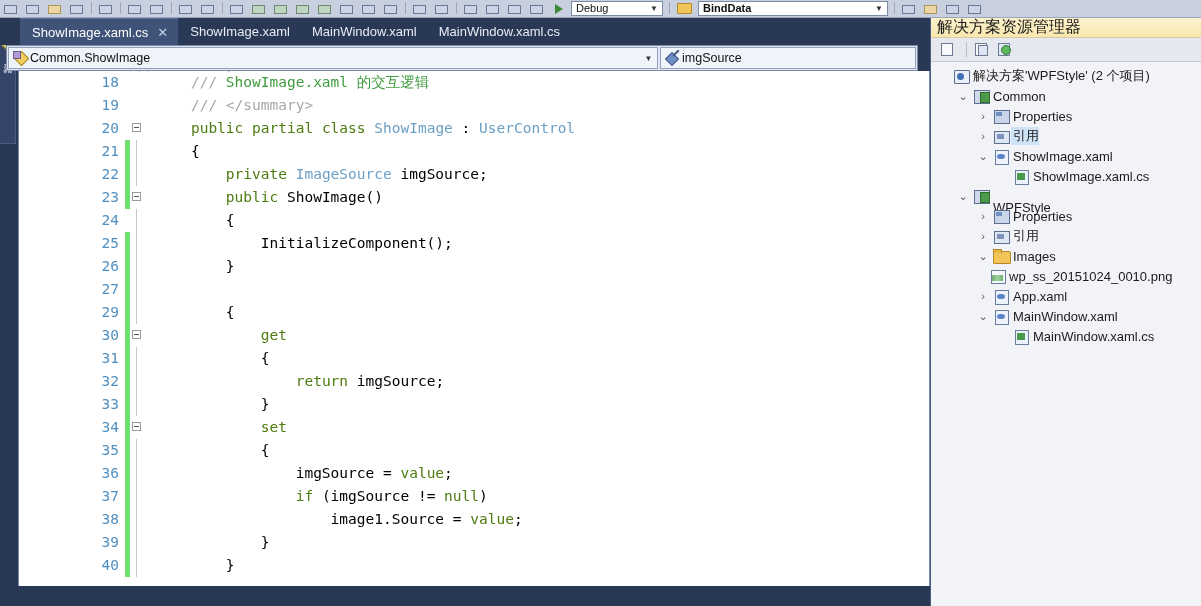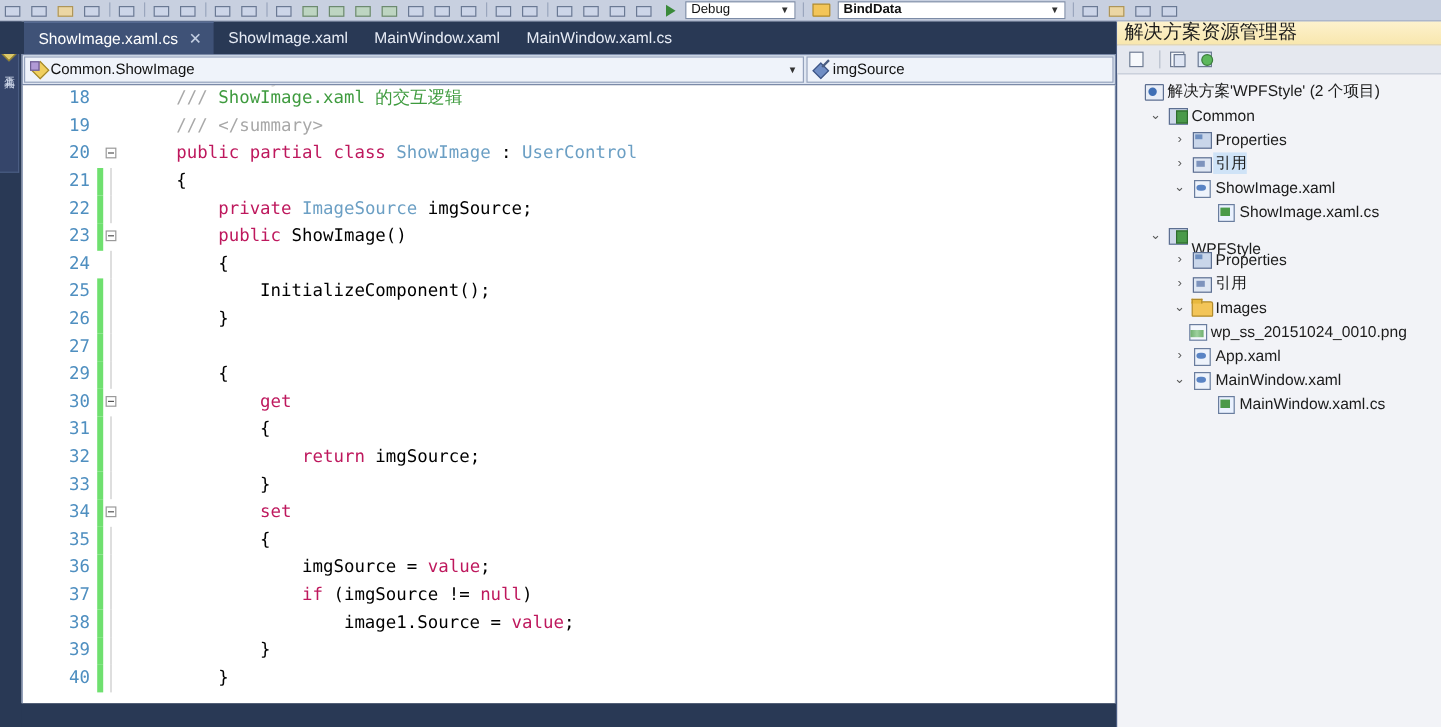--- a/index.html
+++ b/index.html
@@ -133,21 +133,21 @@
   .leftdock .vicon {
     position: absolute; left: 2px; top: 3px;
     width: 11px; height: 11px;
     background: #dcc86a;
     border: 1px solid #8a7a2c;
     transform: rotate(45deg);
   }
 
   
   .navbar {
-    position: absolute; left: 18px; top: 45px; width: 912px; height: 26px;
+    position: absolute; left: 6px; top: 45px; width: 912px; height: 26px;
     background: #dfe6f2;
     border: 1px solid #7b8aa8;
     display: flex; align-items: center;
   }
   .nav-combo {
     height: 22px;
     background: #eff3fa;
     border: 1px solid #94a2bc;
     margin: 1px;
     display: flex; align-items: center;
@@ -193,20 +193,21 @@
     background: #ffffff;
     border-left: 1px solid #7b8aa8;
     border-right: 1px solid #7b8aa8;
     overflow: hidden;
   }
   .code-area {
     position: absolute; left: 0; top: 0; width: 100%; height: 100%;
     font-family: "DejaVu Sans Mono", monospace;
     font-size: 14.5px;
     line-height: 23px;
+    padding-left: 44px;
   }
   .line {
     position: relative;
     height: 23px;
     display: flex;
     align-items: center;
     white-space: pre;
   }
   .ln {
     width: 62px;
@@ -239,21 +240,21 @@
   .outl .box::before {
     content: ""; position: absolute; left: 1px; top: 3px;
     width: 5px; height: 1px; background: #555;
   }
   .code {
     flex: 1 1 auto;
     padding-left: 6px;
     color: #000;
     font-family: "DejaVu Sans Mono", monospace;
   }
-  .k  { color: #be185d; }   
+  .k  { color: #4d7c0f; }   
   .t  { color: #6b9fc4; }   
   .c  { color: #3f9b3f; }   
   .cx { color: #a8a8a8; }   
   .n  { color: #000000; }   
 
   
   .partial-top {
     position: absolute; left: 0; top: -9px; width: 100%; height: 10px;
     overflow: hidden;
   }

